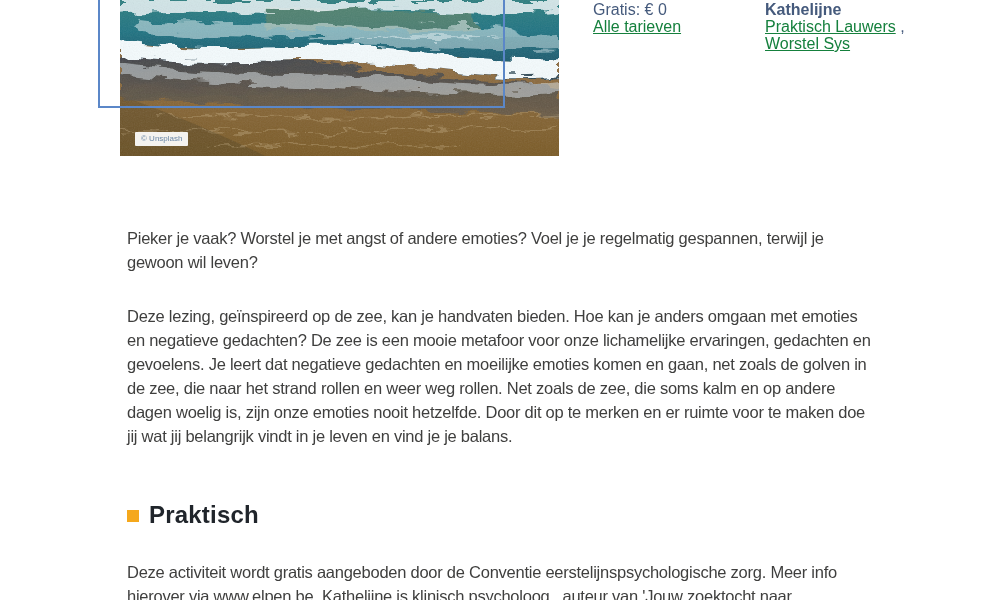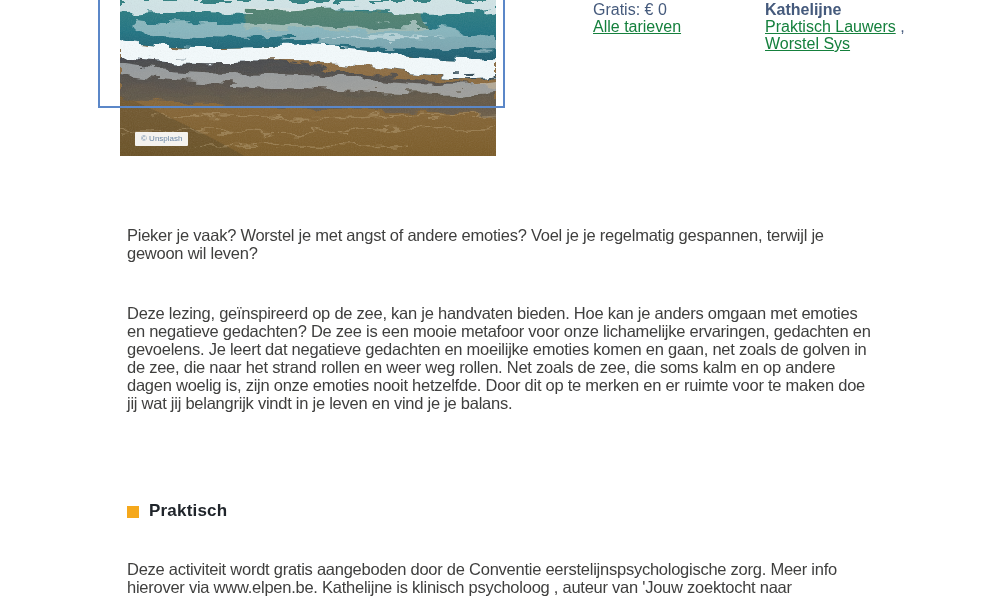--- a/index.html
+++ b/index.html
@@ -1,21 +1,21 @@
 <!DOCTYPE html>
 <html><head>
 <meta charset="utf-8">
 <style>
   * { margin: 0; padding: 0; box-sizing: border-box; }
   html, body { width: 992px; height: 600px; overflow: hidden; background: #ffffff; }
   body { position: relative; font-family: "Liberation Sans", sans-serif; }
 
   
   .hero {
-    position: absolute; left: 120px; top: 0; width: 376px; height: 156px;
+    position: absolute; left: 120px; top: 0; width: 439px; height: 156px;
     overflow: hidden;
   }
   .hero svg { display: block; width: 100%; height: 100%; }
   .credit {
     position: absolute; left: 15px; bottom: 10px;
     background: rgba(255,255,255,0.92);
     color: #6b87a6; font-size: 8px; line-height: 1;
     padding: 3px 6px; border-radius: 1px;
   }
 
@@ -28,37 +28,37 @@
   
   .info-col { position: absolute; top: 1px; font-size: 16px; line-height: 17px; color: #455a7c; }
   .info-col.pricing { left: 593px; }
   .info-col.guidance { left: 765px; }
   .info-col .bold { font-weight: bold; }
   .info-col a { color: #15803d; text-decoration: underline; cursor: pointer; }
 
   
   .para {
     position: absolute; left: 127px; width: 748px;
-    font-size: 16.5px; line-height: 18px; letter-spacing: -0.25px;
+    font-size: 16.5px; line-height: 24px; letter-spacing: -0.25px;
     color: #3f3f3e;
   }
   .p1 { top: 226px; }
   .p2 { top: 284px; margin-top: 20px; }
   .p3 { top: 560px; }
 
   
   .section-head {
     position: absolute; left: 127px; top: 501px;
     display: flex; align-items: center; gap: 10px;
   }
   .section-head .bullet {
     width: 12px; height: 12px; background: #f5a81c; margin-top: 2px;
   }
   .section-head .title {
-    font-size: 17px; font-weight: bold; color: #20252b; letter-spacing: 0.2px;
+    font-size: 24px; font-weight: bold; color: #20252b; letter-spacing: 0.2px;
   }
 </style>
 </head>
 <body>
 
 <div class="hero">
   <svg viewBox="0 0 453 156" preserveAspectRatio="none">
     <defs>
       <linearGradient id="gSea" x1="0" y1="0" x2="0" y2="1">
         <stop offset="0" stop-color="#2e7f80"></stop>

